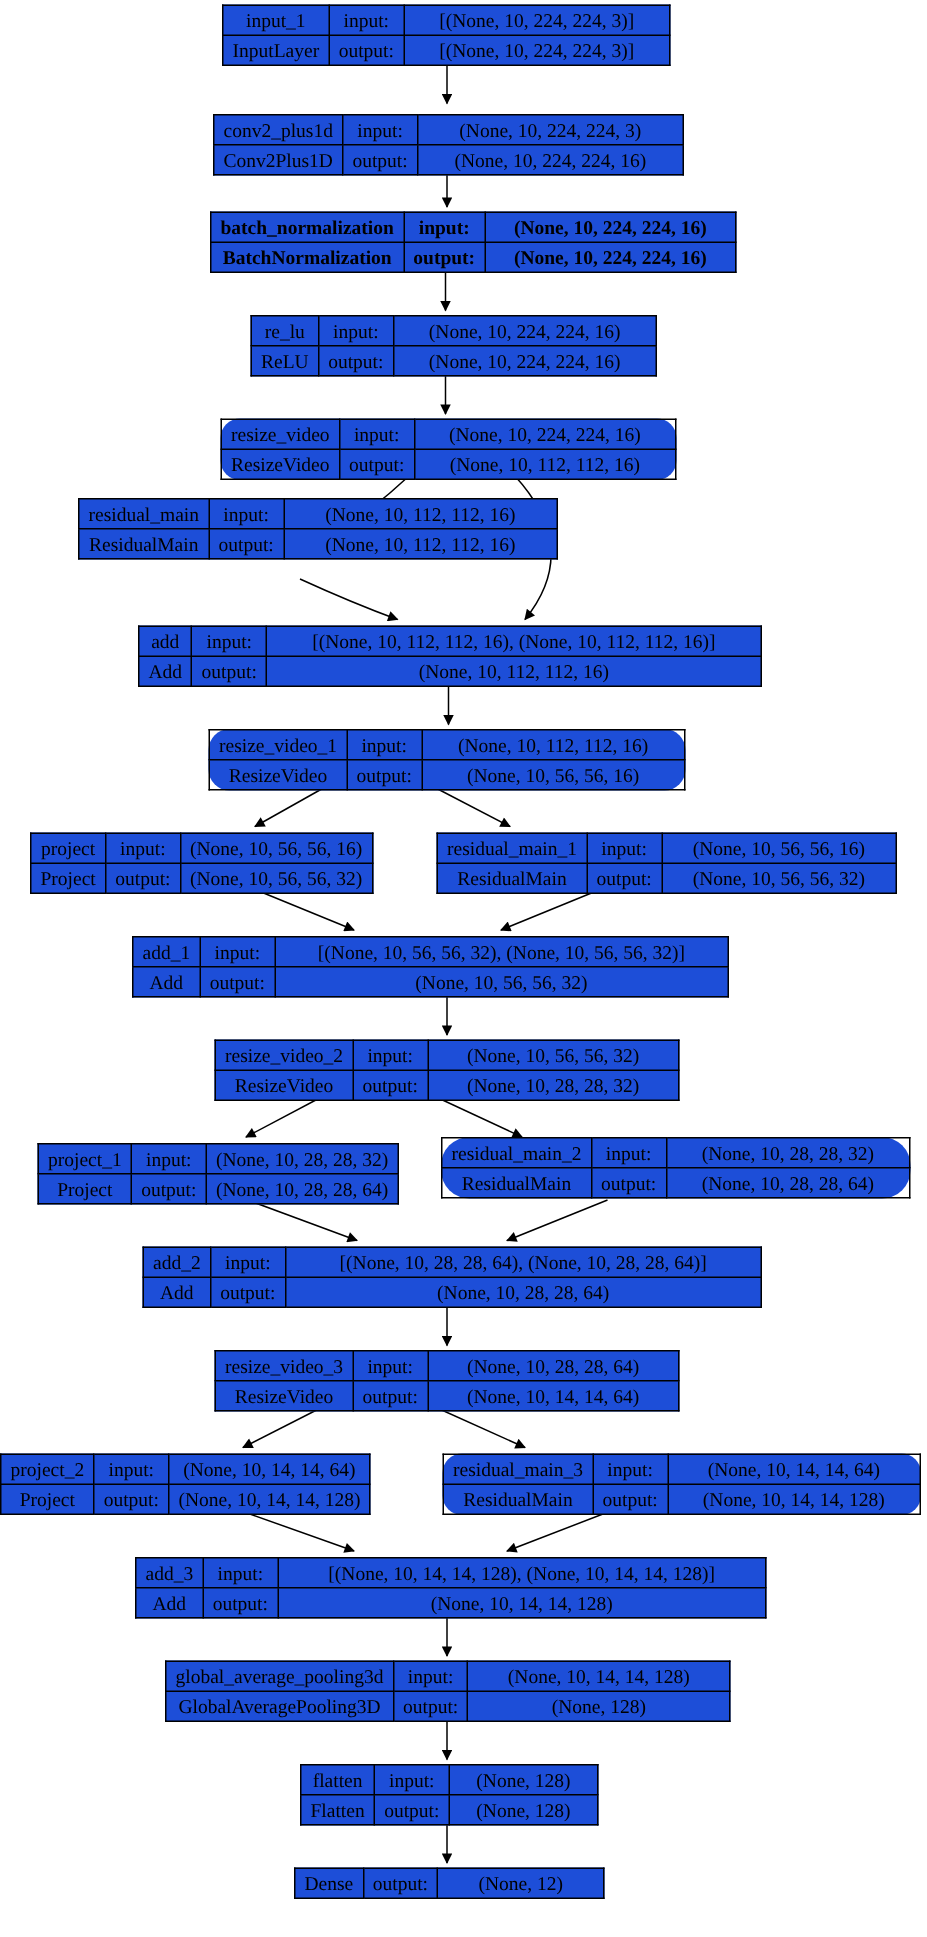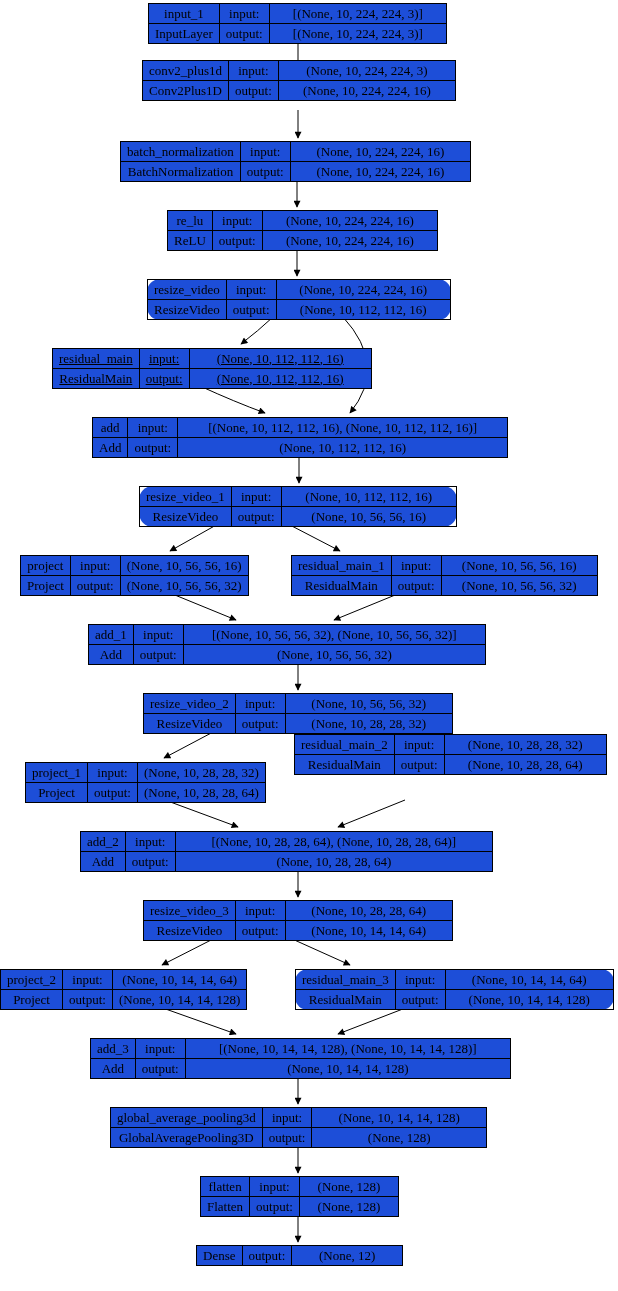--- a/index.html
+++ b/index.html
@@ -83,34 +83,34 @@
       <div class="cell">input:</div>
       <div class="cell val">[(None, 10, 224, 224, 3)]</div>
     </div>
     <div class="row">
       <div class="cell">InputLayer</div>
       <div class="cell">output:</div>
       <div class="cell val">[(None, 10, 224, 224, 3)]</div>
     </div>
   </div>
 
-  <div class="node" style="left:142px; top:60px; width:313px;">
+  <div class="node" style="left:142px; top:76px; width:313px;">
     <div class="row">
       <div class="cell">conv2_plus1d</div>
       <div class="cell">input:</div>
       <div class="cell val">(None, 10, 224, 224, 3)</div>
     </div>
     <div class="row">
       <div class="cell">Conv2Plus1D</div>
       <div class="cell">output:</div>
       <div class="cell val">(None, 10, 224, 224, 16)</div>
     </div>
   </div>
 
-  <div class="node" style="left:120px; top:141px; width:350px;">
+  <div class="node" style="left:140px; top:141px; width:350px;font-weight:bold;">
     <div class="row">
       <div class="cell">batch_normalization</div>
       <div class="cell">input:</div>
       <div class="cell val">(None, 10, 224, 224, 16)</div>
     </div>
     <div class="row">
       <div class="cell">BatchNormalization</div>
       <div class="cell">output:</div>
       <div class="cell val">(None, 10, 224, 224, 16)</div>
     </div>
@@ -135,21 +135,21 @@
       <div class="cell">input:</div>
       <div class="cell val">(None, 10, 224, 224, 16)</div>
     </div>
     <div class="row">
       <div class="cell">ResizeVideo</div>
       <div class="cell">output:</div>
       <div class="cell val">(None, 10, 112, 112, 16)</div>
     </div>
   </div>
 
-  <div class="node" style="left:52px; top:348px; width:319px;text-decoration:underline;">
+  <div class="node" style="left:52px; top:332px; width:319px;">
     <div class="row">
       <div class="cell">residual_main</div>
       <div class="cell">input:</div>
       <div class="cell val">(None, 10, 112, 112, 16)</div>
     </div>
     <div class="row">
       <div class="cell">ResidualMain</div>
       <div class="cell">output:</div>
       <div class="cell val">(None, 10, 112, 112, 16)</div>
     </div>
@@ -239,34 +239,34 @@
       <div class="cell">input:</div>
       <div class="cell val">(None, 10, 28, 28, 32)</div>
     </div>
     <div class="row">
       <div class="cell">Project</div>
       <div class="cell">output:</div>
       <div class="cell val">(None, 10, 28, 28, 64)</div>
     </div>
   </div>
 
-  <div class="node" style="left:294px; top:734px; width:312px;">
+  <div class="node" style="left:294px; top:758px; width:312px;border-radius:19px;">
     <div class="row">
       <div class="cell">residual_main_2</div>
       <div class="cell">input:</div>
       <div class="cell val">(None, 10, 28, 28, 32)</div>
     </div>
     <div class="row">
       <div class="cell">ResidualMain</div>
       <div class="cell">output:</div>
       <div class="cell val">(None, 10, 28, 28, 64)</div>
     </div>
   </div>
 
-  <div class="node" style="left:80px; top:831px; width:412px;padding-left:12px;">
+  <div class="node" style="left:95px; top:831px; width:412px;padding-left:12px;">
     <div class="row">
       <div class="cell">add_2</div>
       <div class="cell">input:</div>
       <div class="cell val">[(None, 10, 28, 28, 64), (None, 10, 28, 28, 64)]</div>
     </div>
     <div class="row">
       <div class="cell">Add</div>
       <div class="cell">output:</div>
       <div class="cell val">(None, 10, 28, 28, 64)</div>
     </div>

